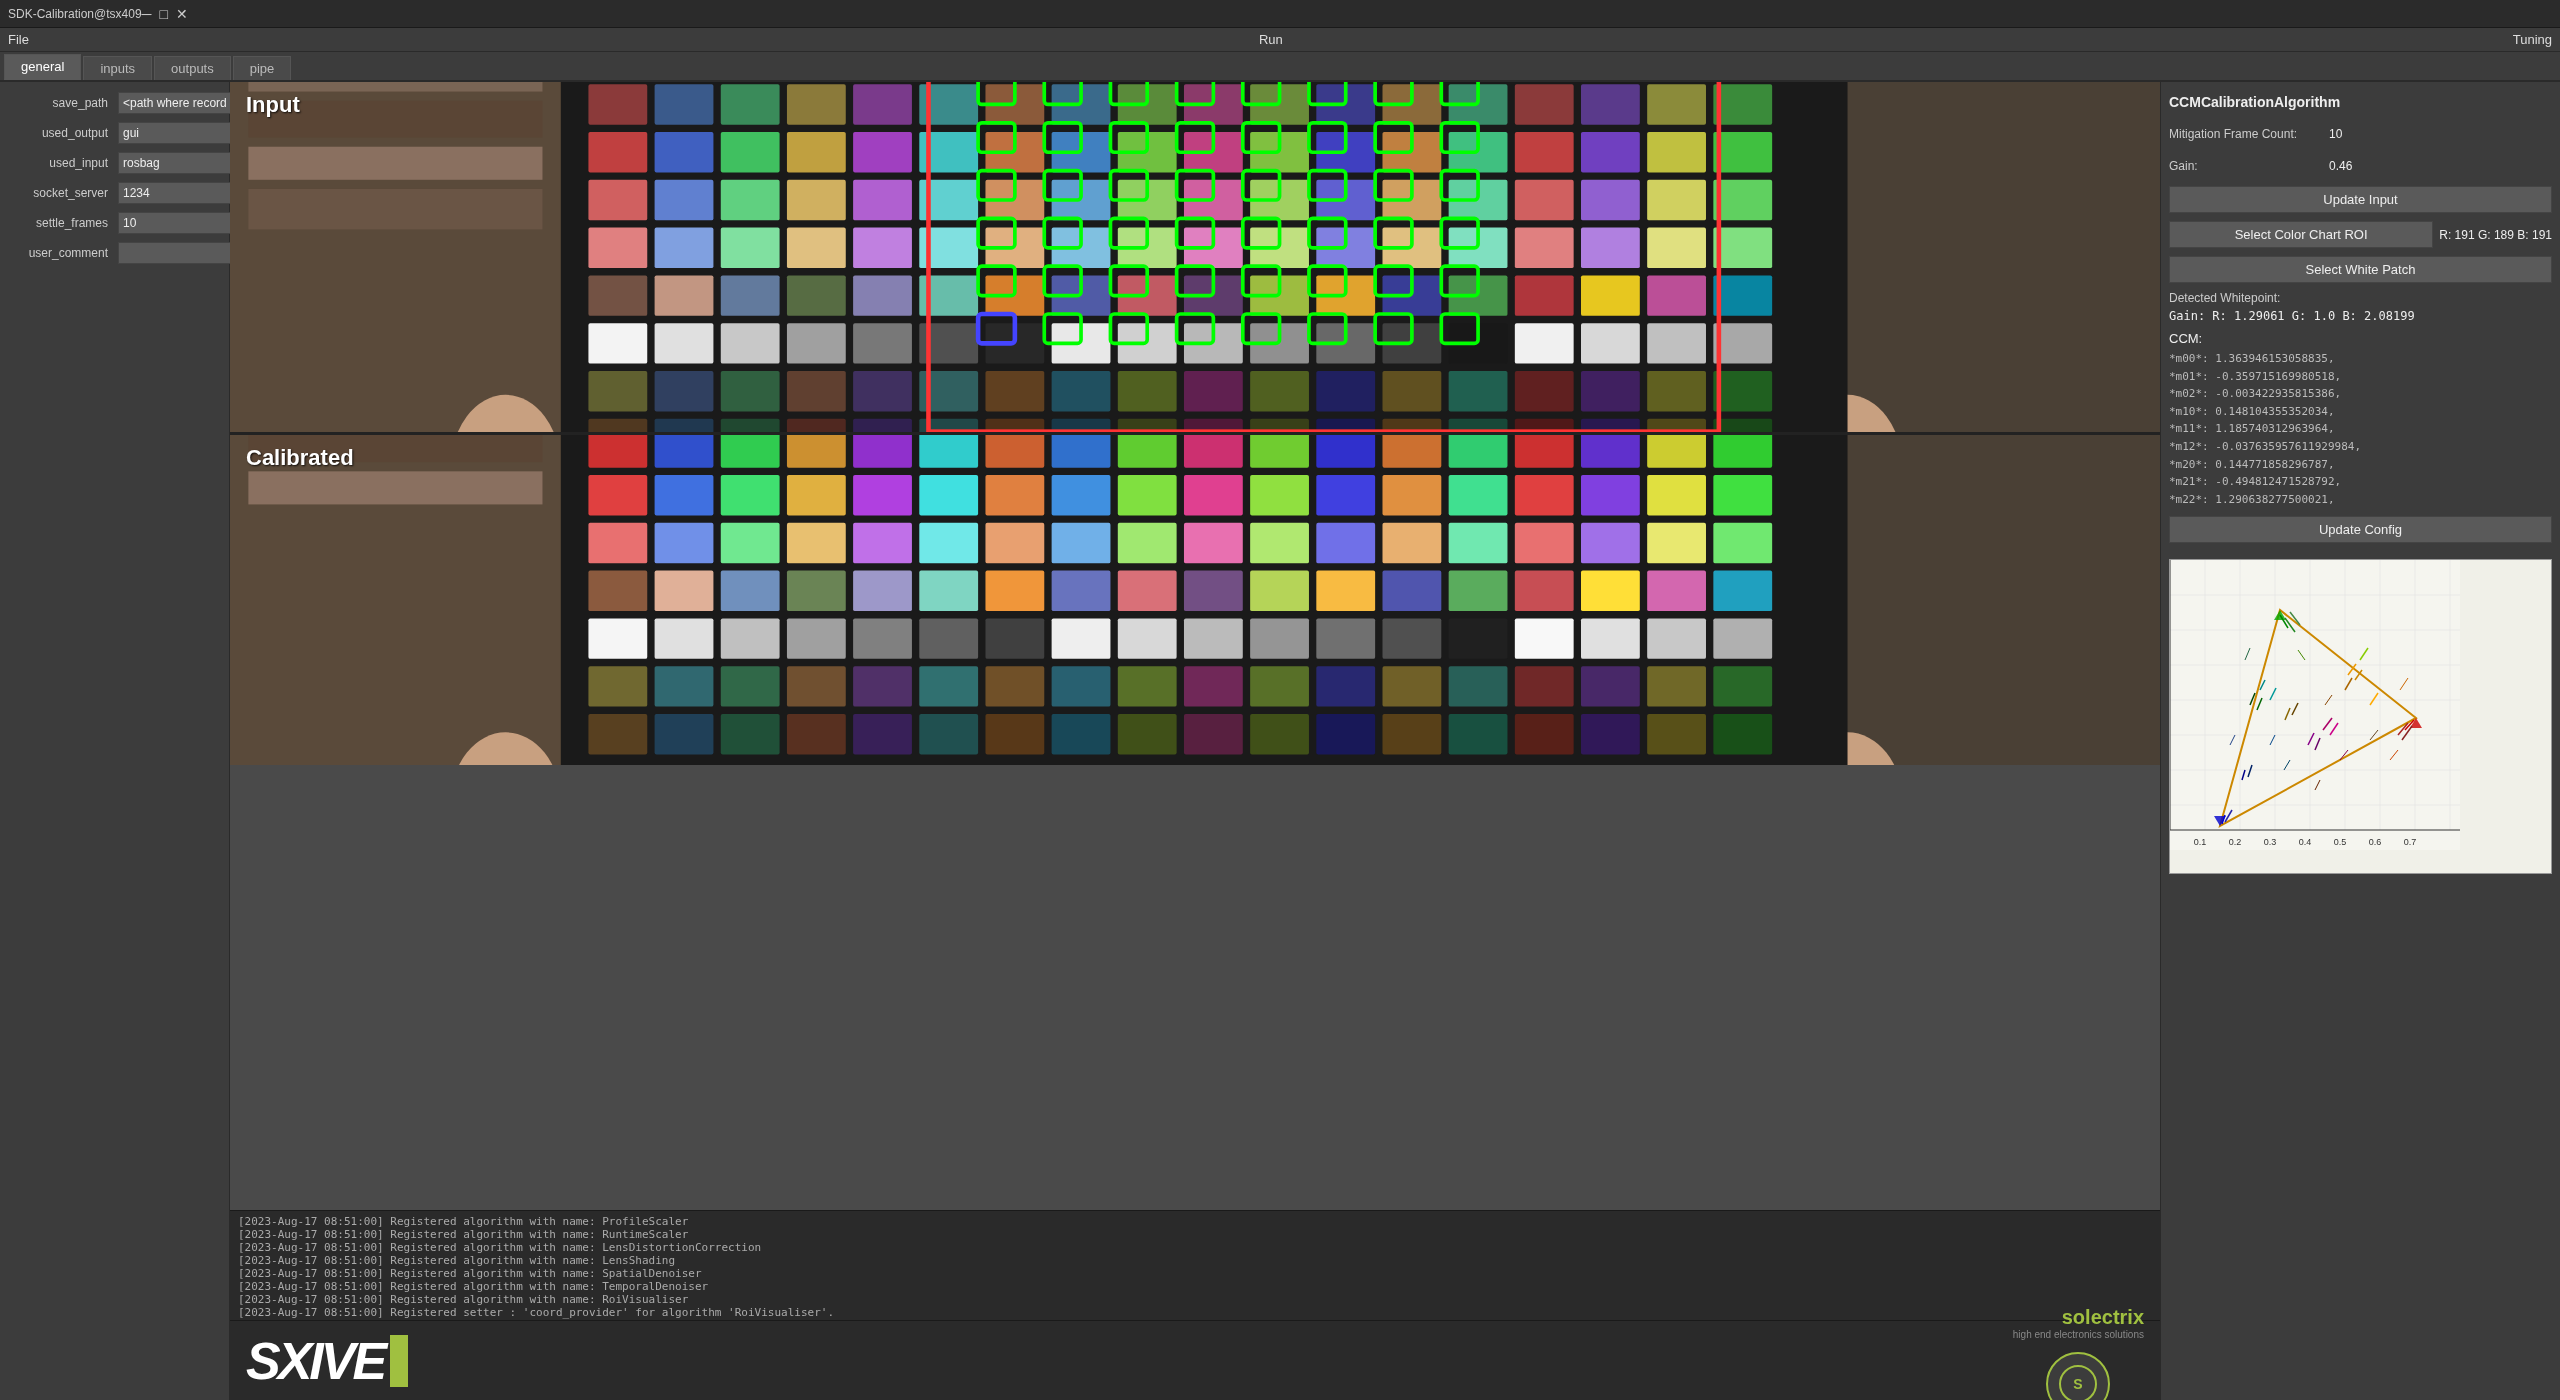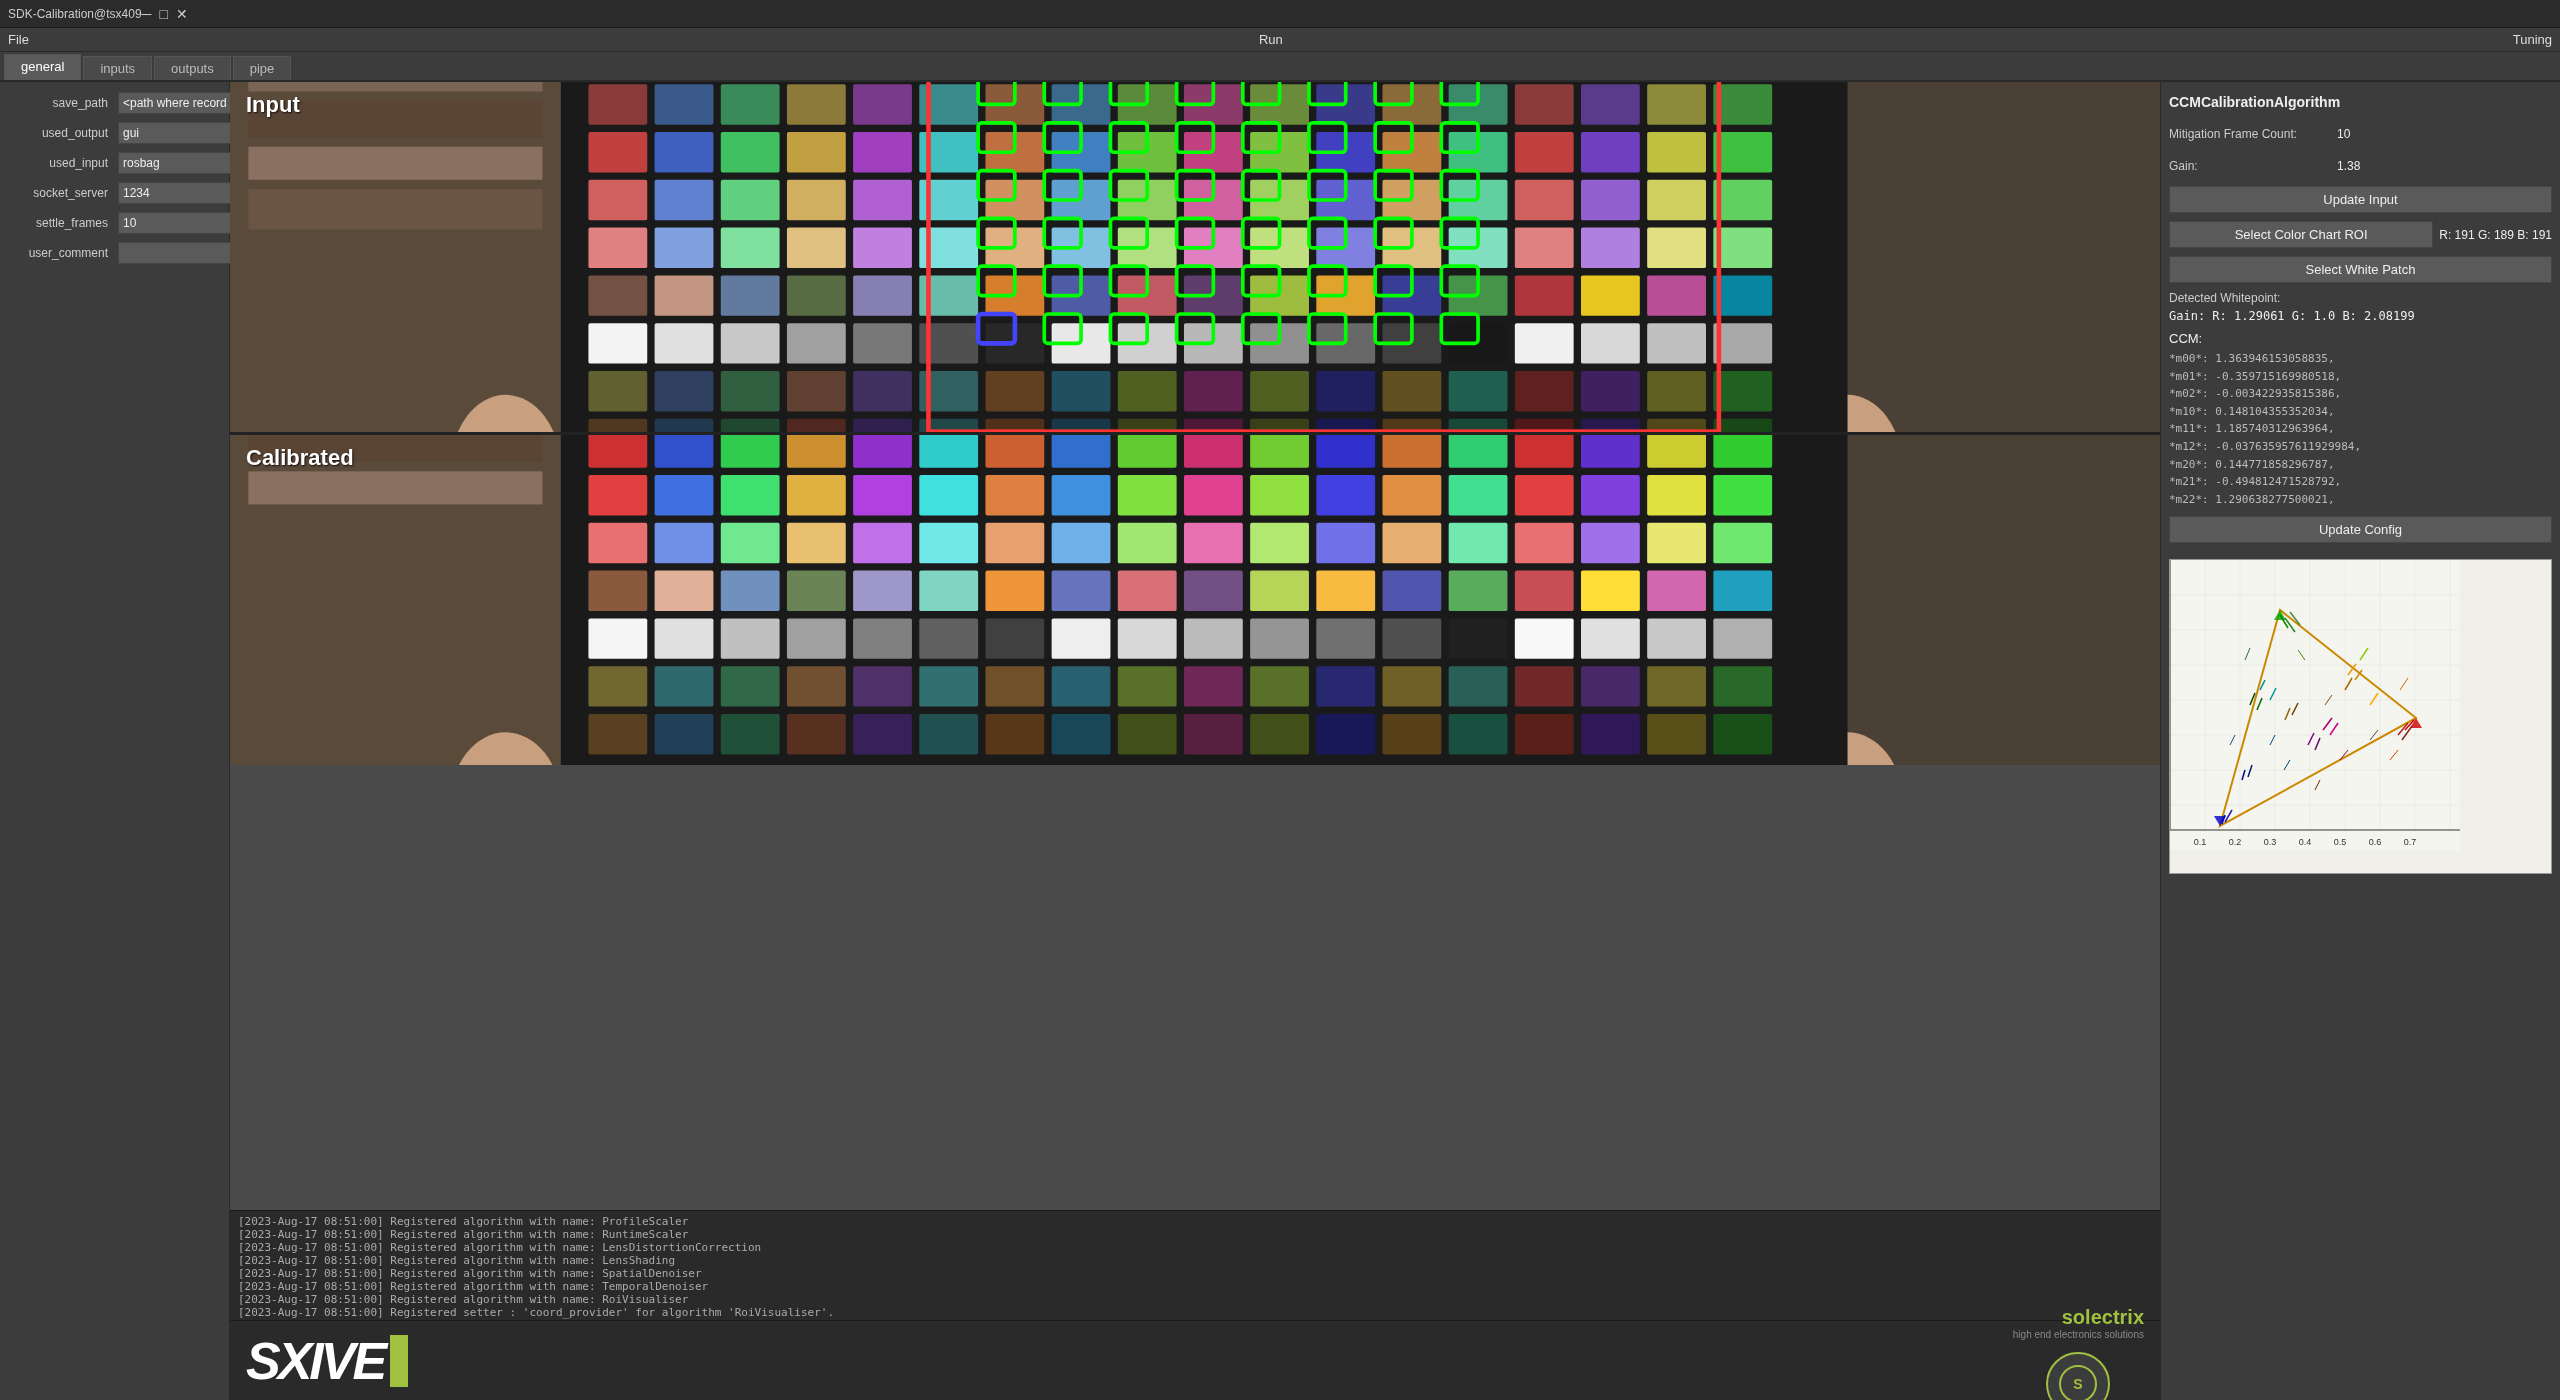--- a/index.html
+++ b/index.html
@@ -179,21 +179,20 @@
     .right-title {
       font-size: 14px;
       color: #eee;
       font-weight: bold;
       padding: 4px 0;
     }
 
     .right-row {
       display: flex;
       align-items: center;
-      gap: 8px;
       min-height: 24px;
     }
 
     .right-label {
       width: 160px;
       font-size: 12px;
       color: #ccc;
       flex-shrink: 0;
     }
 
@@ -804,21 +803,21 @@
   <div id="right-panel">
     <div class="right-title">CCMCalibrationAlgorithm</div>
 
     <div class="right-row">
       <span class="right-label">Mitigation Frame Count:</span>
       <span class="right-value">10</span>
     </div>
 
     <div class="right-row">
       <span class="right-label">Gain:</span>
-      <span class="right-value">1.38</span>
+      <span class="right-value">0.46</span>
     </div>
 
     <button class="right-btn">Update Input</button>
 
     <div style="display:flex; align-items: center; gap: 6px;">
       <button class="right-btn" style="flex:1;">Select Color Chart ROI</button>
       <span class="rgb-value">R: 191  G: 189  B: 191</span>
     </div>
 
     <button class="right-btn">Select White Patch</button>

